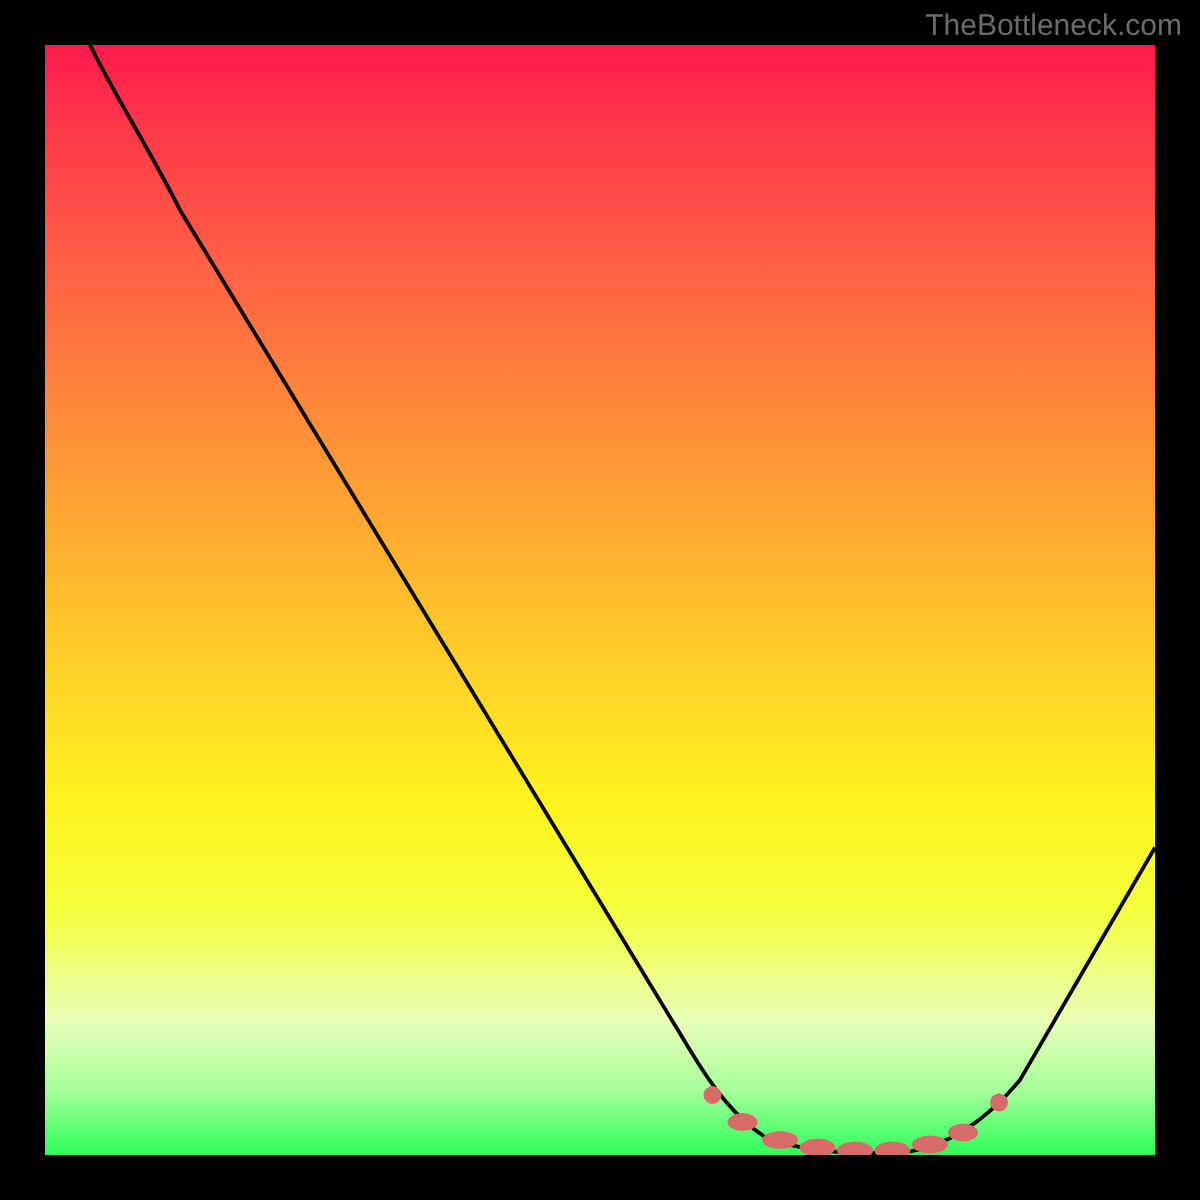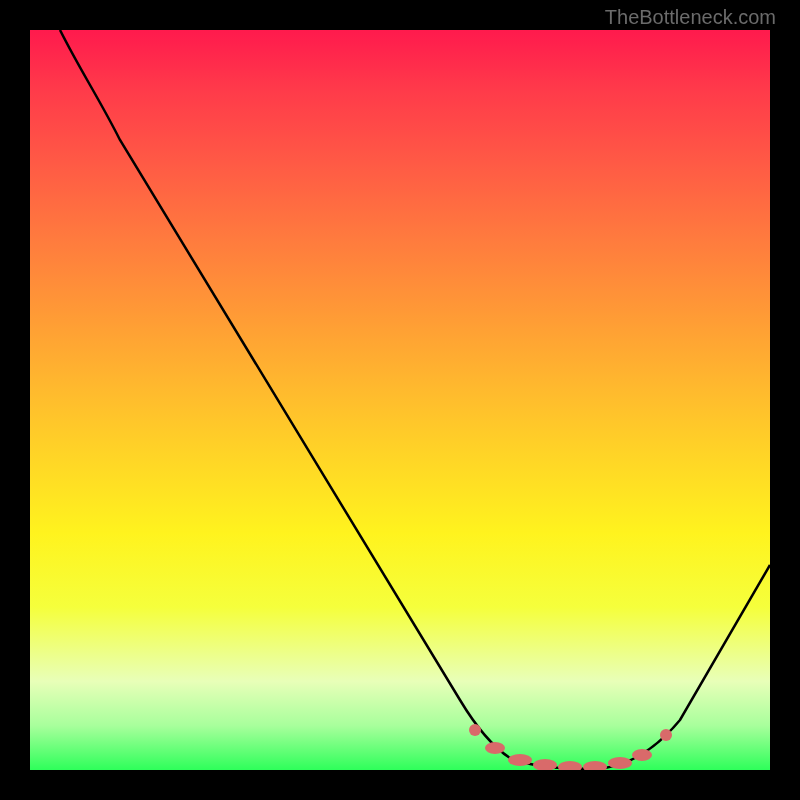--- a/index.html
+++ b/index.html
@@ -7,21 +7,21 @@
     padding: 0;
     width: 800px;
     height: 800px;
     background: #000;
     position: relative;
     font-family: Arial, sans-serif;
   }
   .watermark {
     position: absolute;
     top: 6px;
-    right: 24px;
+    right: 12px;
     color: #6b6b6b;
     font-size: 20px;
     font-weight: 500;
     z-index: 10;
   }
   .plot-area {
     position: absolute;
     left: 30px;
     top: 30px;
     width: 740px;

